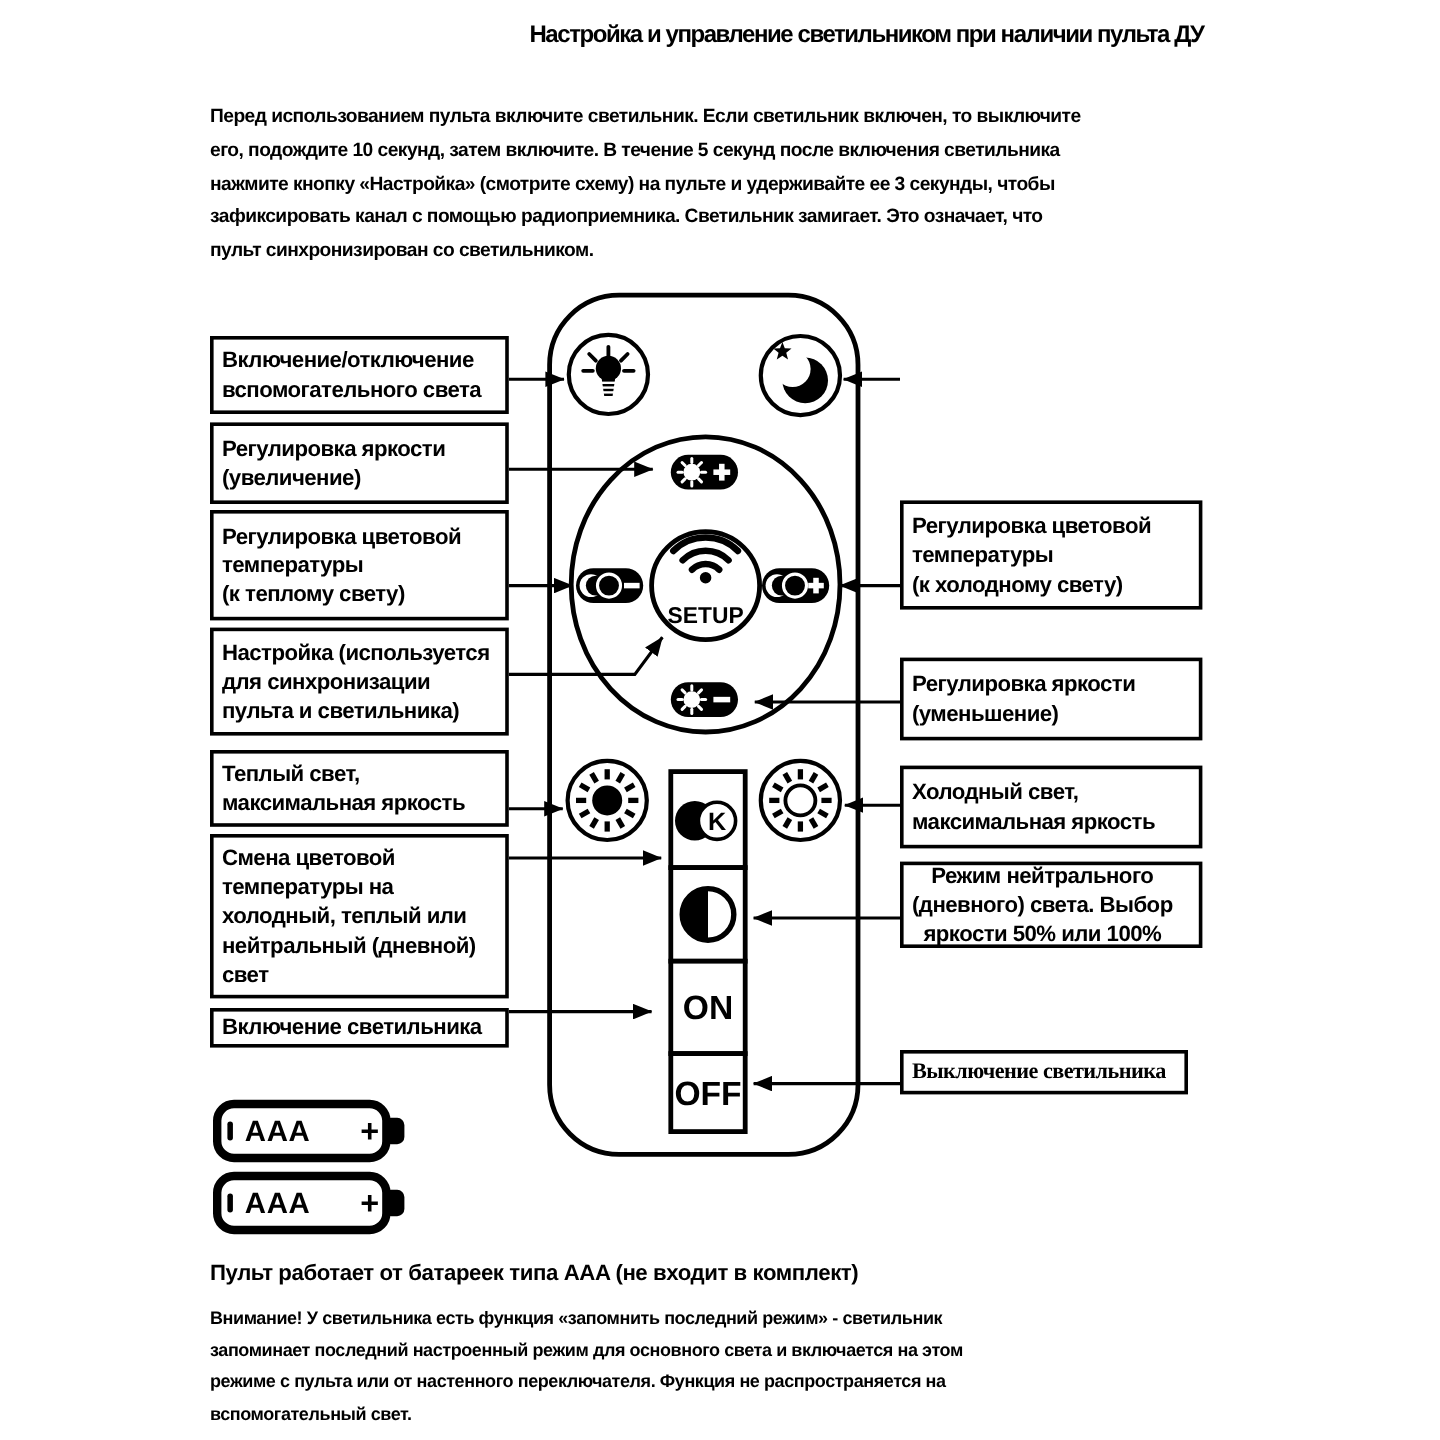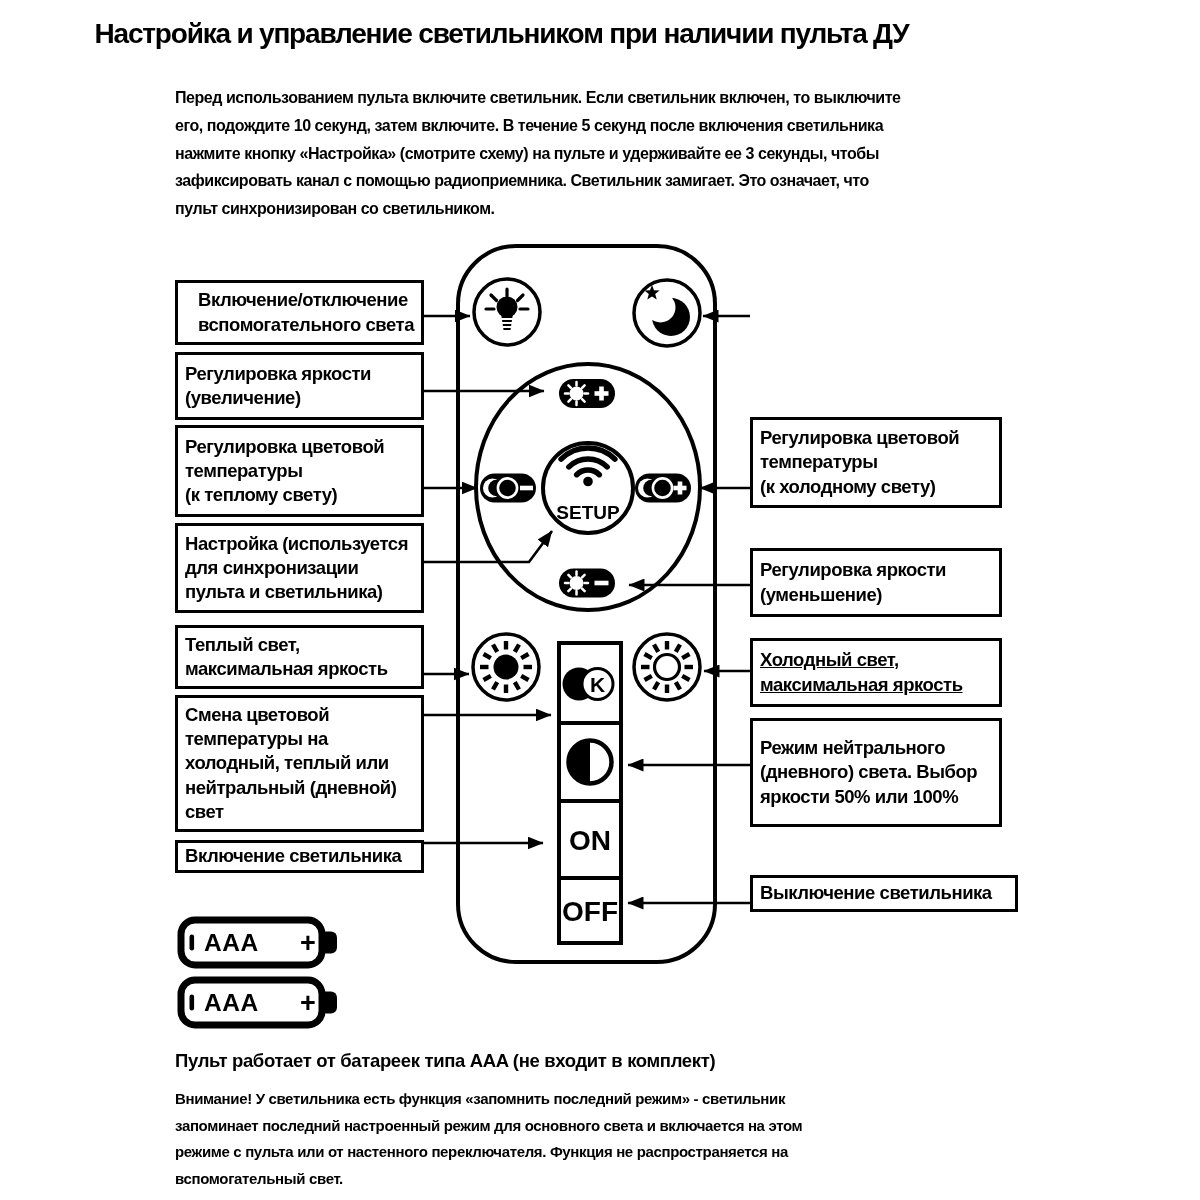--- a/index.html
+++ b/index.html
@@ -2,22 +2,22 @@
 <html><head>
 <meta charset="utf-8">
 <style>
   html,body{margin:0;padding:0;background:#ffffff;}
   .page{
     position:relative;width:1200px;height:1200px;background:#ffffff;
     font-family:"Liberation Sans",sans-serif;font-weight:bold;color:#000;
     overflow:hidden;
   }
   .title{
-    position:absolute;left:0;top:18px;width:1003px;text-align:center;
-    font-size:28px;letter-spacing:-1.2px;white-space:pre;
+    position:absolute;left:0;top:18px;width:1003px;text-align:right;
+    font-size:20px;letter-spacing:-1.2px;white-space:pre;
   }
   .intro{
     position:absolute;left:175px;top:84px;font-size:16px;line-height:27.8px;
     letter-spacing:-0.45px;white-space:pre;
   }
   .svglayer{position:absolute;left:0;top:0;width:1200px;height:1200px;}
   .callout{
     position:absolute;box-sizing:border-box;border:3px solid #000;background:#fff;
     display:flex;align-items:center;padding:0 7px;
     font-size:18.5px;line-height:24.3px;letter-spacing:-0.45px;
@@ -239,21 +239,21 @@
     </g>
     <g>
       <rect x="181" y="980" width="141" height="45" rx="14" fill="#fff" stroke="#000" stroke-width="7"></rect>
       <rect x="320" y="991.5" width="17" height="22" rx="6" fill="#000"></rect>
       <rect x="189.5" y="994.5" width="4.6" height="16" rx="2.3" fill="#000"></rect>
       <text x="204" y="1011" font-size="24.5" letter-spacing="0.5">AAA</text>
       <text x="308" y="1012" font-size="27" text-anchor="middle">+</text>
     </g>
   </svg>
 
-  <div class="callout" style="left:175px;top:280px;width:249px;height:65px;justify-content:flex-end;">
+  <div class="callout" style="left:175px;top:280px;width:249px;height:65px;">
     <span>Включение/отключение
 вспомогательного света</span>
     </div>
   <div class="callout" style="left:175px;top:352px;width:249px;height:68px;">
     <span>Регулировка яркости
 (увеличение)</span>
     </div>
   <div class="callout" style="left:175px;top:425px;width:249px;height:92px;">
     <span>Регулировка цветовой
 температуры
@@ -281,30 +281,30 @@
 
   <div class="callout" style="left:750px;top:417px;width:252px;height:91px;">
     <span>Регулировка цветовой
 температуры
 (к холодному свету)</span>
     </div>
   <div class="callout" style="left:750px;top:548px;width:252px;height:69px;">
     <span>Регулировка яркости
 (уменьшение)</span>
     </div>
-  <div class="callout" style="left:750px;top:638px;width:252px;height:69px;text-decoration:underline;">
+  <div class="callout" style="left:750px;top:638px;width:252px;height:69px;">
     <span>Холодный свет,
 максимальная яркость</span>
     </div>
-  <div class="callout" style="left:750px;top:718px;width:252px;height:109px;">
+  <div class="callout" style="left:750px;top:718px;width:252px;height:72px;text-align:center;">
     <span>Режим нейтрального
 (дневного) света. Выбор
 яркости 50% или 100%</span>
     </div>
-  <div class="callout" style="left:750px;top:875px;width:268px;height:37px;">
+  <div class="callout" style="left:750px;top:875px;width:240px;height:37px;font-family:Liberation Serif, serif;">
     <span>Выключение светильника</span>
     </div>
 
   <div class="note">Пульт работает от батареек типа AAA (не входит в комплект)</div>
   <div class="attention">Внимание! У светильника есть функция «запомнить последний режим» - светильник
 запоминает последний настроенный режим для основного света и включается на этом
 режиме с пульта или от настенного переключателя. Функция не распространяется на
 вспомогательный свет.</div>
 
 </div>

